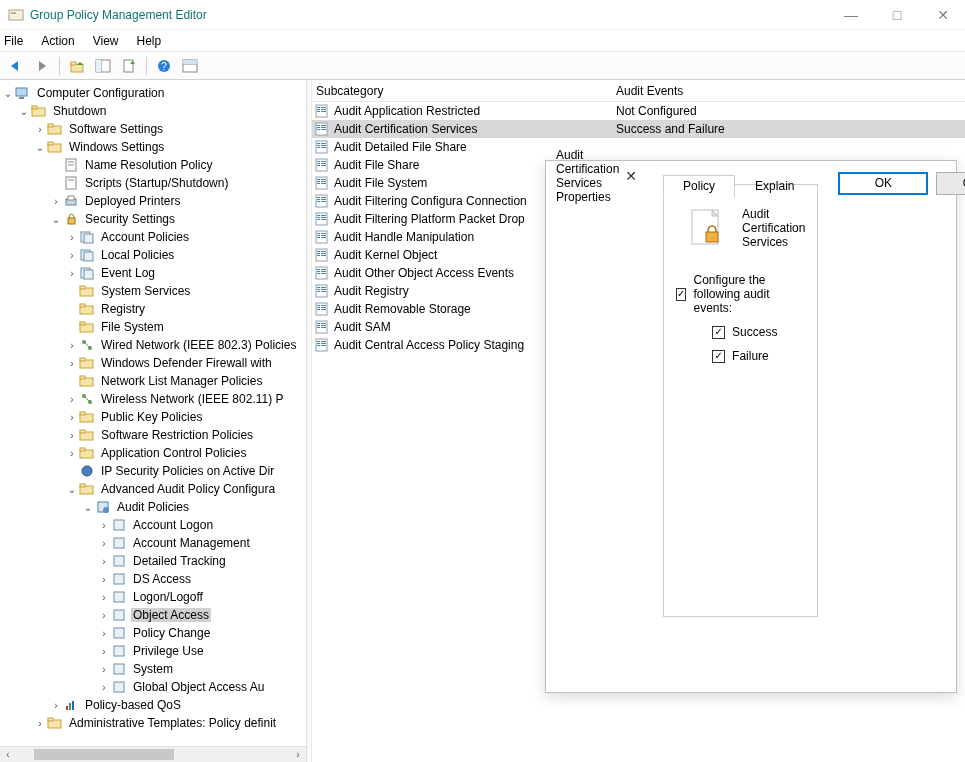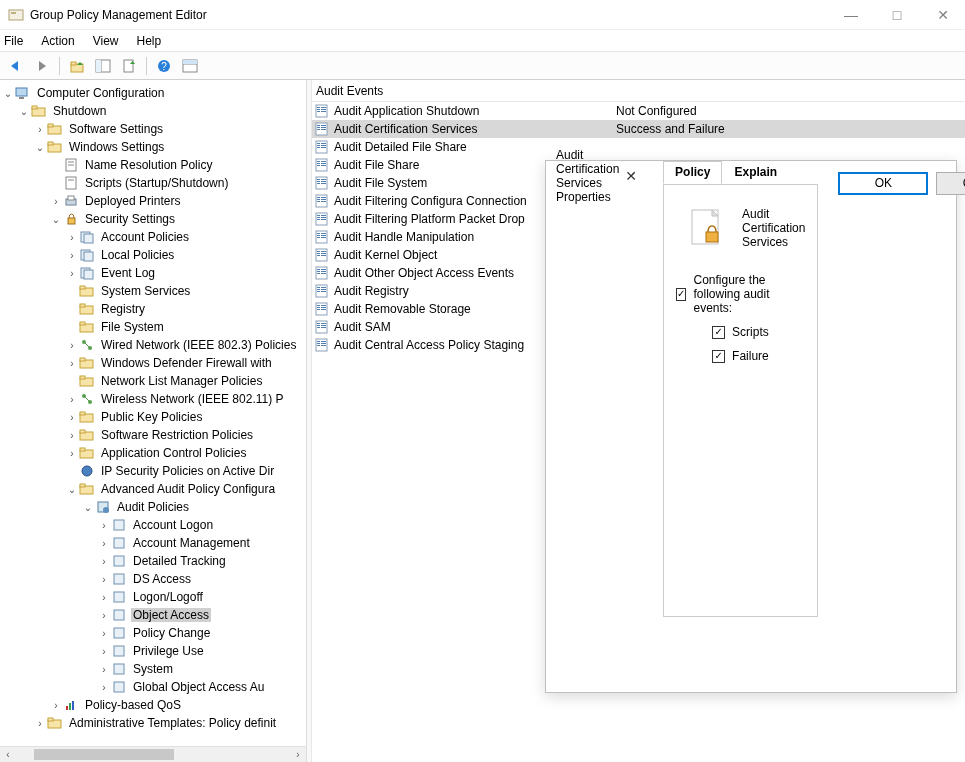--- a/index.html
+++ b/index.html
@@ -1,21 +1,21 @@
 <!DOCTYPE html>
 <html><head>
 <meta charset="utf-8">
 <style>
 * { box-sizing: border-box; margin: 0; padding: 0; }
 body { font-family: "Segoe UI", Tahoma, sans-serif; font-size: 12px; background: #fff; color: #000; width: 965px; height: 762px; overflow: hidden; position: relative; }
 
 
 .titlebar { height: 30px; display: flex; align-items: center; padding: 0 8px; background: #fff; border-bottom: 1px solid #f0f0f0; }
 .titlebar .icon { width: 16px; height: 16px; margin-right: 6px; display: inline-flex; align-items: center; justify-content: center; }
-.titlebar .title { color: #000000; font-size: 12px; }
+.titlebar .title { color: #0f766e; font-size: 12px; }
 .titlebar .winbtns { margin-left: auto; display: flex; gap: 18px; color: #808080; font-size: 14px; }
 .titlebar .winbtns span { width: 28px; text-align: center; cursor: default; }
 
 
 .menubar { height: 22px; display: flex; align-items: center; padding: 0 4px; gap: 18px; border-bottom: 1px solid #e5e5e5; font-size: 12px; }
 .menubar span { cursor: default; }
 
 
 .toolbar { height: 28px; display: flex; align-items: center; padding: 0 4px; gap: 2px; border-bottom: 1px solid #d0d0d0; background: #fcfcfc; }
 .tbtn { width: 24px; height: 22px; display: inline-flex; align-items: center; justify-content: center; border: 1px solid transparent; }
@@ -53,21 +53,21 @@
 .lrow .c1 { width: 300px; display: flex; align-items: center; padding-left: 2px; }
 .lrow .c2 { flex: 1; padding-left: 4px; }
 .licon { width: 16px; height: 16px; margin-right: 4px; display: inline-flex; align-items: center; justify-content: center; flex-shrink: 0; }
 
 
 .dialog { position: absolute; right: 8px; top: 160px; width: 412px; height: 533px; background: #fff; border: 1px solid #bfbfbf; box-shadow: 0 4px 14px rgba(0,0,0,0.15); display: flex; }
 .dialog .dtitle { height: 30px; display: flex; align-items: center; padding: 0 10px; font-size: 12px; }
 .dialog .dclose { margin-left: auto; font-size: 14px; color: #333; cursor: pointer; padding: 2px 6px; }
 .dialog .dbody { flex: 1; padding: 0 10px; position: relative; }
 .tabstrip { display: flex; border-bottom: 1px solid #ccc; height: 24px; font-size: 12px; }
-.tab { padding: 3px 11px; border: 1px solid transparent; border-bottom: none; cursor: pointer; position: relative; top: 0; font-weight: bold; }
+.tab { padding: 3px 19px; border: 1px solid transparent; border-bottom: none; cursor: pointer; position: relative; top: 14px; }
 .tab.active { border-color: #ccc; background: #fff; border-bottom: 1px solid #fff; }
 .tabcontent { border: 1px solid #ccc; border-top: none; height: 432px; padding: 12px; }
 .d-heading { display: flex; align-items: center; margin: 10px 0 24px 14px; }
 .d-heading .bigicon { width: 34px; height: 40px; margin-right: 18px; display: inline-flex; align-items: center; justify-content: center; }
 .chk-row { display: flex; align-items: center; margin-bottom: 10px; font-size: 12px; }
 .chk-row.sub { margin-left: 36px; }
 .chk { width: 13px; height: 13px; border: 1px solid #333; margin-right: 7px; display: inline-flex; align-items: center; justify-content: center; font-size: 10px; line-height: 1; }
 .dbuttons { height: 44px; display: flex; align-items: center; justify-content: flex-end; gap: 8px; padding: 0 10px; border-top: 0; }
 .dbtn { width: 90px; height: 23px; border: 1px solid #adadad; background: #e9e9e9; font-size: 12px; cursor: pointer; font-family: inherit; }
 .dbtn.primary { border: 2px solid #0078d7; background: #fff; }
@@ -596,37 +596,38 @@
           <div class="thumb"></div>
         </div>
       <div class="arrow">›</div>
     </div>
   </div>
 
   <div class="vsplit"></div>
 
   <div class="listpane">
     <div class="list-header">
+      <div class="col1">Subcategory</div>
       <div class="col2">Audit Events</div>
     </div>
     <div id="list-rows">
         <div class="lrow">
           <div class="c1">
             <span class="licon">
               <svg width="16" height="14">
                 <rect x="2" y="1" width="11" height="12" fill="#fff" stroke="#8aa0b8"></rect>
                 <rect x="3" y="3" width="3" height="1" fill="#5080b0"></rect>
                 <rect x="3" y="5" width="3" height="1" fill="#5080b0"></rect>
                 <rect x="3" y="7" width="3" height="1" fill="#5080b0"></rect>
                 <rect x="7" y="3" width="5" height="1" fill="#5080b0"></rect>
                 <rect x="7" y="5" width="5" height="1" fill="#5080b0"></rect>
                 <rect x="7" y="7" width="5" height="1" fill="#5080b0"></rect>
               </svg>
             </span>
-            <span>Audit Application Shutdown</span>
+            <span>Audit Application Restricted</span>
           </div>
           <div class="c2">Not Configured</div>
         </div>
         <div class="lrow selected">
           <div class="c1">
             <span class="licon">
               <svg width="16" height="14">
                 <rect x="2" y="1" width="11" height="12" fill="#fff" stroke="#8aa0b8"></rect>
                 <rect x="3" y="3" width="3" height="1" fill="#5080b0"></rect>
                 <rect x="3" y="5" width="3" height="1" fill="#5080b0"></rect>
@@ -869,21 +870,21 @@
             </svg>
         </span>
         <span>Audit Certification Services</span>
       </div>
       <div class="chk-row">
         <span class="chk">✓</span>
         <span>Configure the following audit events:</span>
       </div>
       <div class="chk-row sub">
         <span class="chk">✓</span>
-        <span>Scripts</span>
+        <span>Success</span>
       </div>
       <div class="chk-row sub">
         <span class="chk">✓</span>
         <span>Failure</span>
       </div>
     </div>
   </div>
   <div class="dbuttons">
     <button class="dbtn primary">OK</button>
     <button class="dbtn">Cancel</button>

